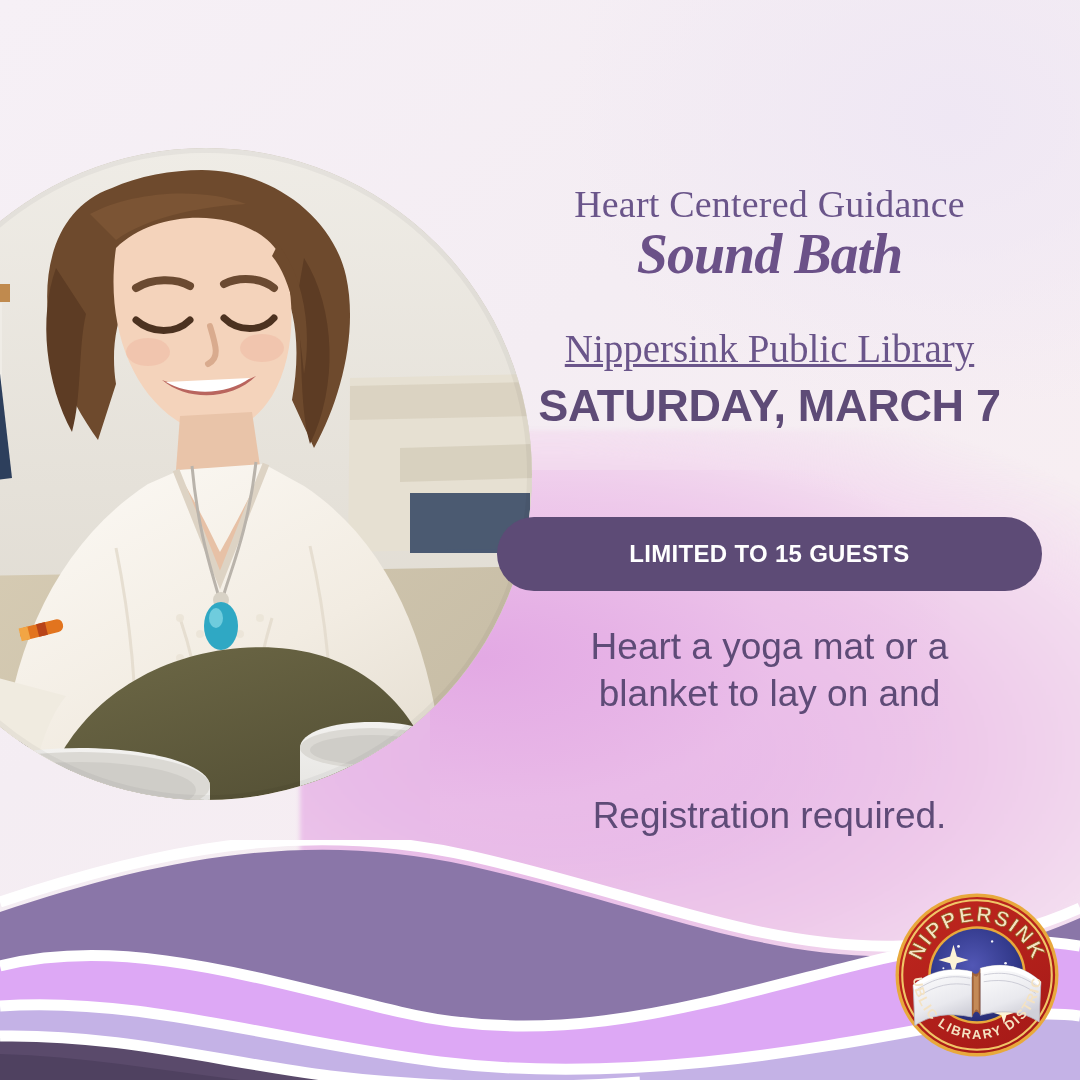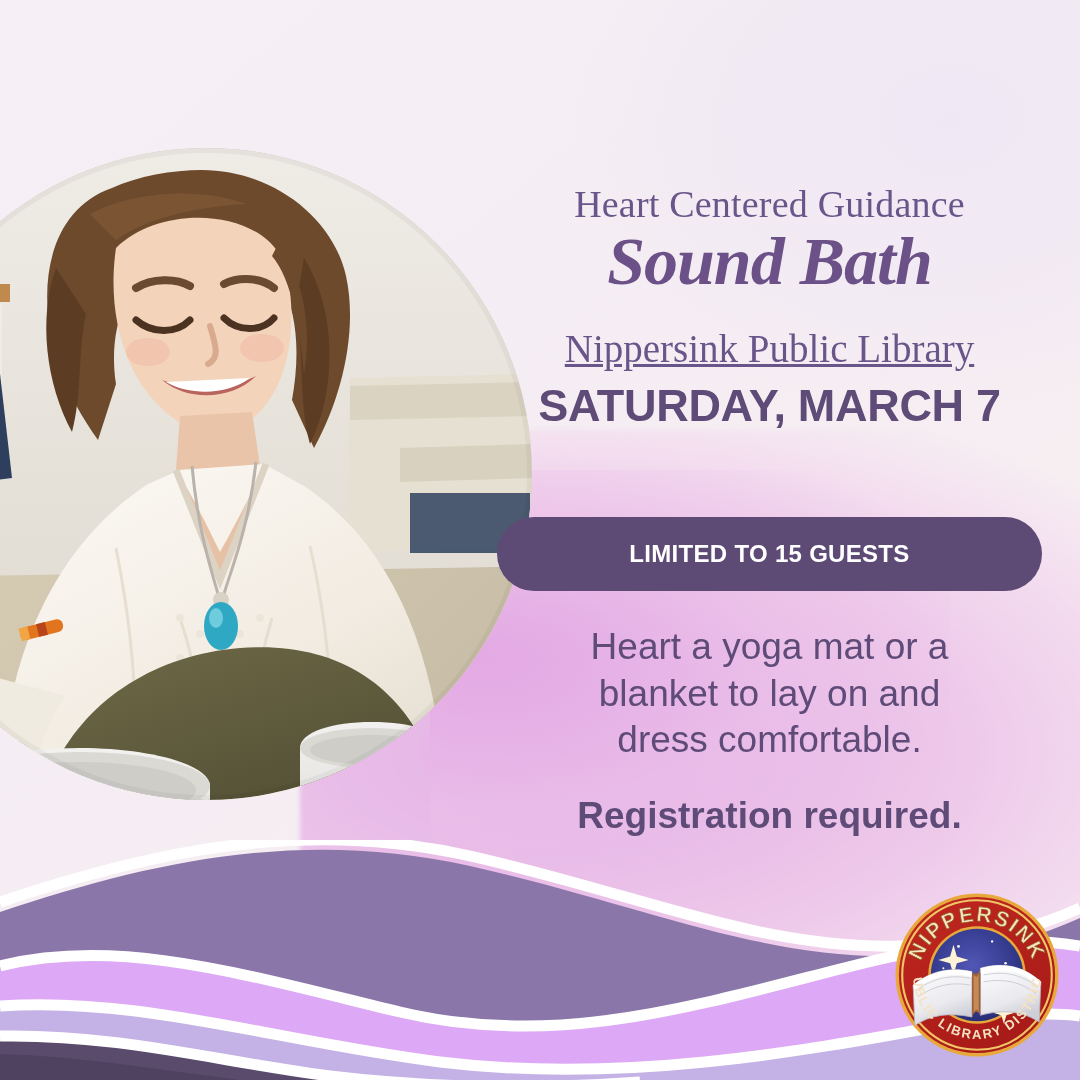--- a/index.html
+++ b/index.html
@@ -58,21 +58,21 @@
   }
   .kicker{
     position:absolute;left:0;top:184px;width:100%;
     font-family:"Liberation Serif", serif;
     font-size:38px;font-weight:400;letter-spacing:.2px;
     color:#6a558a;line-height:1.1;
   }
   .script-title{
     position:absolute;left:0;top:222px;width:100%;
     font-family:"Liberation Serif", serif;
-    font-size:68px;font-weight:700;font-style:italic;
+    font-size:56px;font-weight:700;font-style:italic;
     color:#6b5188;line-height:1.15;letter-spacing:-1px;
   }
   .org{
     position:absolute;left:0;top:328px;width:100%;
     font-family:"Liberation Serif", serif;
     font-size:39px;font-weight:400;
     color:#6a558a;line-height:1.1;text-decoration:underline;
   }
   .datetime{
     position:absolute;left:0;top:378px;width:100%;
@@ -103,21 +103,21 @@
     position:absolute;left:497px;top:624px;width:545px;
     text-align:center;
     font-family:"Liberation Sans", sans-serif;
     font-size:37px;font-weight:400;line-height:1.26;
     color:#5e4b77;
   }
   .reg-required{
     position:absolute;left:497px;top:795px;width:545px;
     text-align:center;
     font-family:"Liberation Sans", sans-serif;
-    font-size:37px;font-weight:700;
+    font-size:37px;font-weight:400;
     color:#5e4b77;
   }
 
   
   .waves{position:absolute;left:0;bottom:0;width:1080px;height:240px;}
   .waves svg{display:block;width:1080px;height:240px;}
 
   
   .logo{
     position:absolute;
@@ -318,21 +318,20 @@
     </div>
   </div>
 
   <div class="pill">
     <span>LIMITED TO 15 GUESTS</span>
   </div>
 
   <div class="body-copy">
     <div>Heart a yoga mat or a</div>
     <div>blanket to lay on and</div>
-    <div>dress comfortable.</div>
   </div>
   <div class="reg-required">Registration required.</div>
 
   <div class="waves">
     <svg viewBox="0 0 1080 240" preserveAspectRatio="none" xmlns="http://www.w3.org/2000/svg">
 
       <path d="M0 72 C150 22 300 -12 470 26 C640 64 760 120 900 116 C990 113 1040 96 1080 78 L1080 240 L0 240 Z" fill="#8a76a8"></path>
       <path d="M0 62 C150 12 300 -22 470 16 C640 54 760 110 900 106 C990 103 1040 86 1080 68" fill="none" stroke="#ffffff" stroke-width="11"></path>
 
       <path d="M0 126 C120 96 250 136 400 172 C560 210 700 164 860 124 C960 99 1030 98 1080 106 L1080 240 L0 240 Z" fill="#dda8f5"></path>

